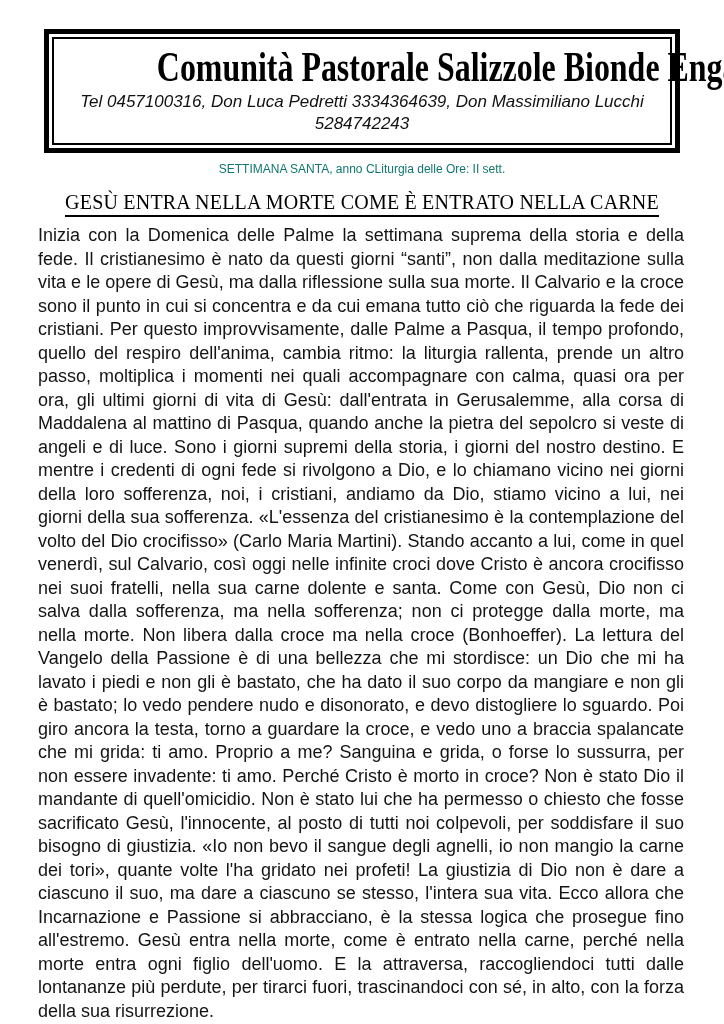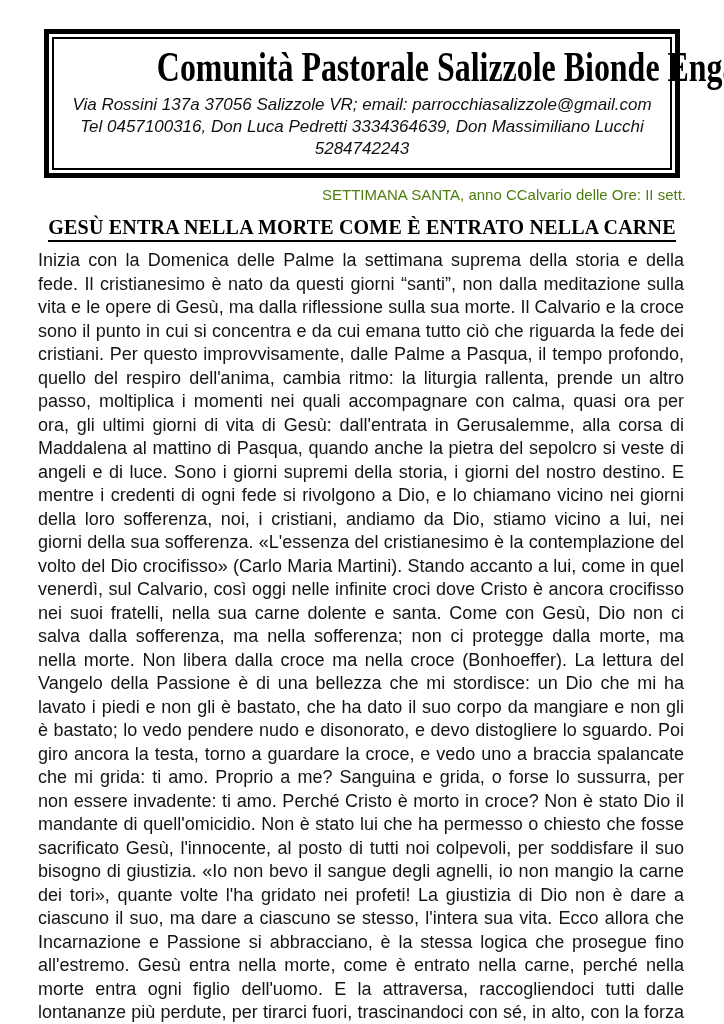--- a/index.html
+++ b/index.html
@@ -41,36 +41,36 @@
     font-family: "Liberation Sans", sans-serif;
     font-style: italic;
     font-size: 17px;
     line-height: 22px;
     color: #111111;
   }
   .header-address { margin-top: 3px; }
   
   .info-bar {
     display: flex;
-    justify-content: flex-end;
+    justify-content: center;
     align-items: baseline;
     margin: 7px 38px 0 38px;
-    font-size: 15px;
+    font-size: 12px;
     line-height: 19px;
-    color: #4d7c0f;
+    color: #0f766e;
   }
   
   .article-title-row {
     text-align: center;
     margin-top: 11px;
   }
   .article-title {
     display: inline-block;
     font-family: "Liberation Serif", "DejaVu Serif", serif;
-    font-weight: bold;
+    font-weight: normal;
     font-size: 20px;
     line-height: 24px;
     color: #000000;
     border-bottom: 2px solid #000000;
     padding-bottom: 1px;
     letter-spacing: 0.2px;
   }
   .article-body {
     margin: 7px 40px 0 38px;
     font-size: 18px;
@@ -82,28 +82,27 @@
 </head>
 <body>
 
 <div class="page">
 
   <div class="header-box">
     <div class="header-box-inner">
       <div>
         <span class="header-title">Comunità Pastorale Salizzole Bionde Engazzà</span>
       </div>
-      <div class="header-address">Via Rossini 137a 37056 Salizzole VR; email: parrocchiasalizzole@gmail.com</div>
       <div class="header-phone">Tel 0457100316, Don Luca Pedretti 3334364639, Don Massimiliano Lucchi 5284742243</div>
     </div>
   </div>
 
   <div class="info-bar">
     <span>SETTIMANA SANTA, anno C</span>
-    <span>Calvario delle Ore: II sett.</span>
+    <span>Liturgia delle Ore: II sett.</span>
   </div>
 
   <div class="article-title-row">
     <span class="article-title">GESÙ ENTRA NELLA MORTE COME È ENTRATO NELLA CARNE</span>
   </div>
 
   <p class="article-body">
     <span>Inizia con la Domenica delle Palme la settimana suprema della storia e della fede. Il cristianesimo è nato da questi giorni “santi”, non dalla meditazione sulla vita e le opere di Gesù, ma dalla riflessione sulla sua morte. Il Calvario e la croce sono il punto in cui si concentra e da cui emana tutto ciò che riguarda la fede dei cristiani. Per questo improvvisamente, dalle Palme a Pasqua, il tempo profondo, quello del respiro dell'anima, cambia ritmo: la liturgia rallenta, prende un altro passo, moltiplica i momenti nei quali accompagnare con calma, quasi ora per ora, gli ultimi giorni di vita di Gesù: dall'entrata in Gerusalemme, alla corsa di Maddalena al mattino di Pasqua, quando anche la pietra del sepolcro si veste di angeli e di luce. Sono i giorni supremi della storia, i giorni del nostro destino. E mentre i credenti di ogni fede si rivolgono a Dio, e lo chiamano vicino nei giorni della loro sofferenza, noi, i cristiani, andiamo da Dio, stiamo vicino a lui, nei giorni della sua sofferenza. «L'essenza del cristianesimo è la contemplazione del volto del Dio crocifisso» (Carlo Maria Martini). Stando accanto a lui, come in quel venerdì, sul Calvario, così oggi nelle infinite croci dove Cristo è ancora crocifisso nei suoi fratelli, nella sua carne dolente e santa. Come con Gesù, Dio non ci salva dalla sofferenza, ma nella sofferenza; non ci protegge dalla morte, ma nella morte. Non libera dalla croce ma nella croce (Bonhoeffer). La lettura del Vangelo della Passione è di una bellezza che mi stordisce: un Dio che mi ha lavato i piedi e non gli è bastato, che ha dato il suo corpo da mangiare e non gli è bastato; lo vedo pendere nudo e disonorato, e devo distogliere lo sguardo. Poi giro ancora la testa, torno a guardare la croce, e vedo uno a braccia spalancate che mi grida: ti amo. Proprio a me? Sanguina e grida, o forse lo sussurra, per non essere invadente: ti amo. Perché Cristo è morto in croce? Non è stato Dio il mandante di quell'omicidio. Non è stato lui che ha permesso o chiesto che fosse sacrificato Gesù, l'innocente, al posto di tutti noi colpevoli, per soddisfare il suo bisogno di giustizia. «Io non bevo il sangue degli agnelli, io non mangio la carne dei tori», quante volte l'ha gridato nei profeti! La giustizia di Dio non è dare a ciascuno il suo, ma dare a ciascuno se stesso, l'intera sua vita. Ecco allora che Incarnazione e Passione si abbracciano, è la stessa logica che prosegue fino all'estremo. Gesù entra nella morte, come è entrato nella carne, perché nella morte entra ogni figlio dell'uomo. E la attraversa, raccogliendoci tutti dalle lontananze più perdute, per tirarci fuori, trascinandoci con sé, in alto, con la forza della sua risurrezione.</span>
     
   </p>

